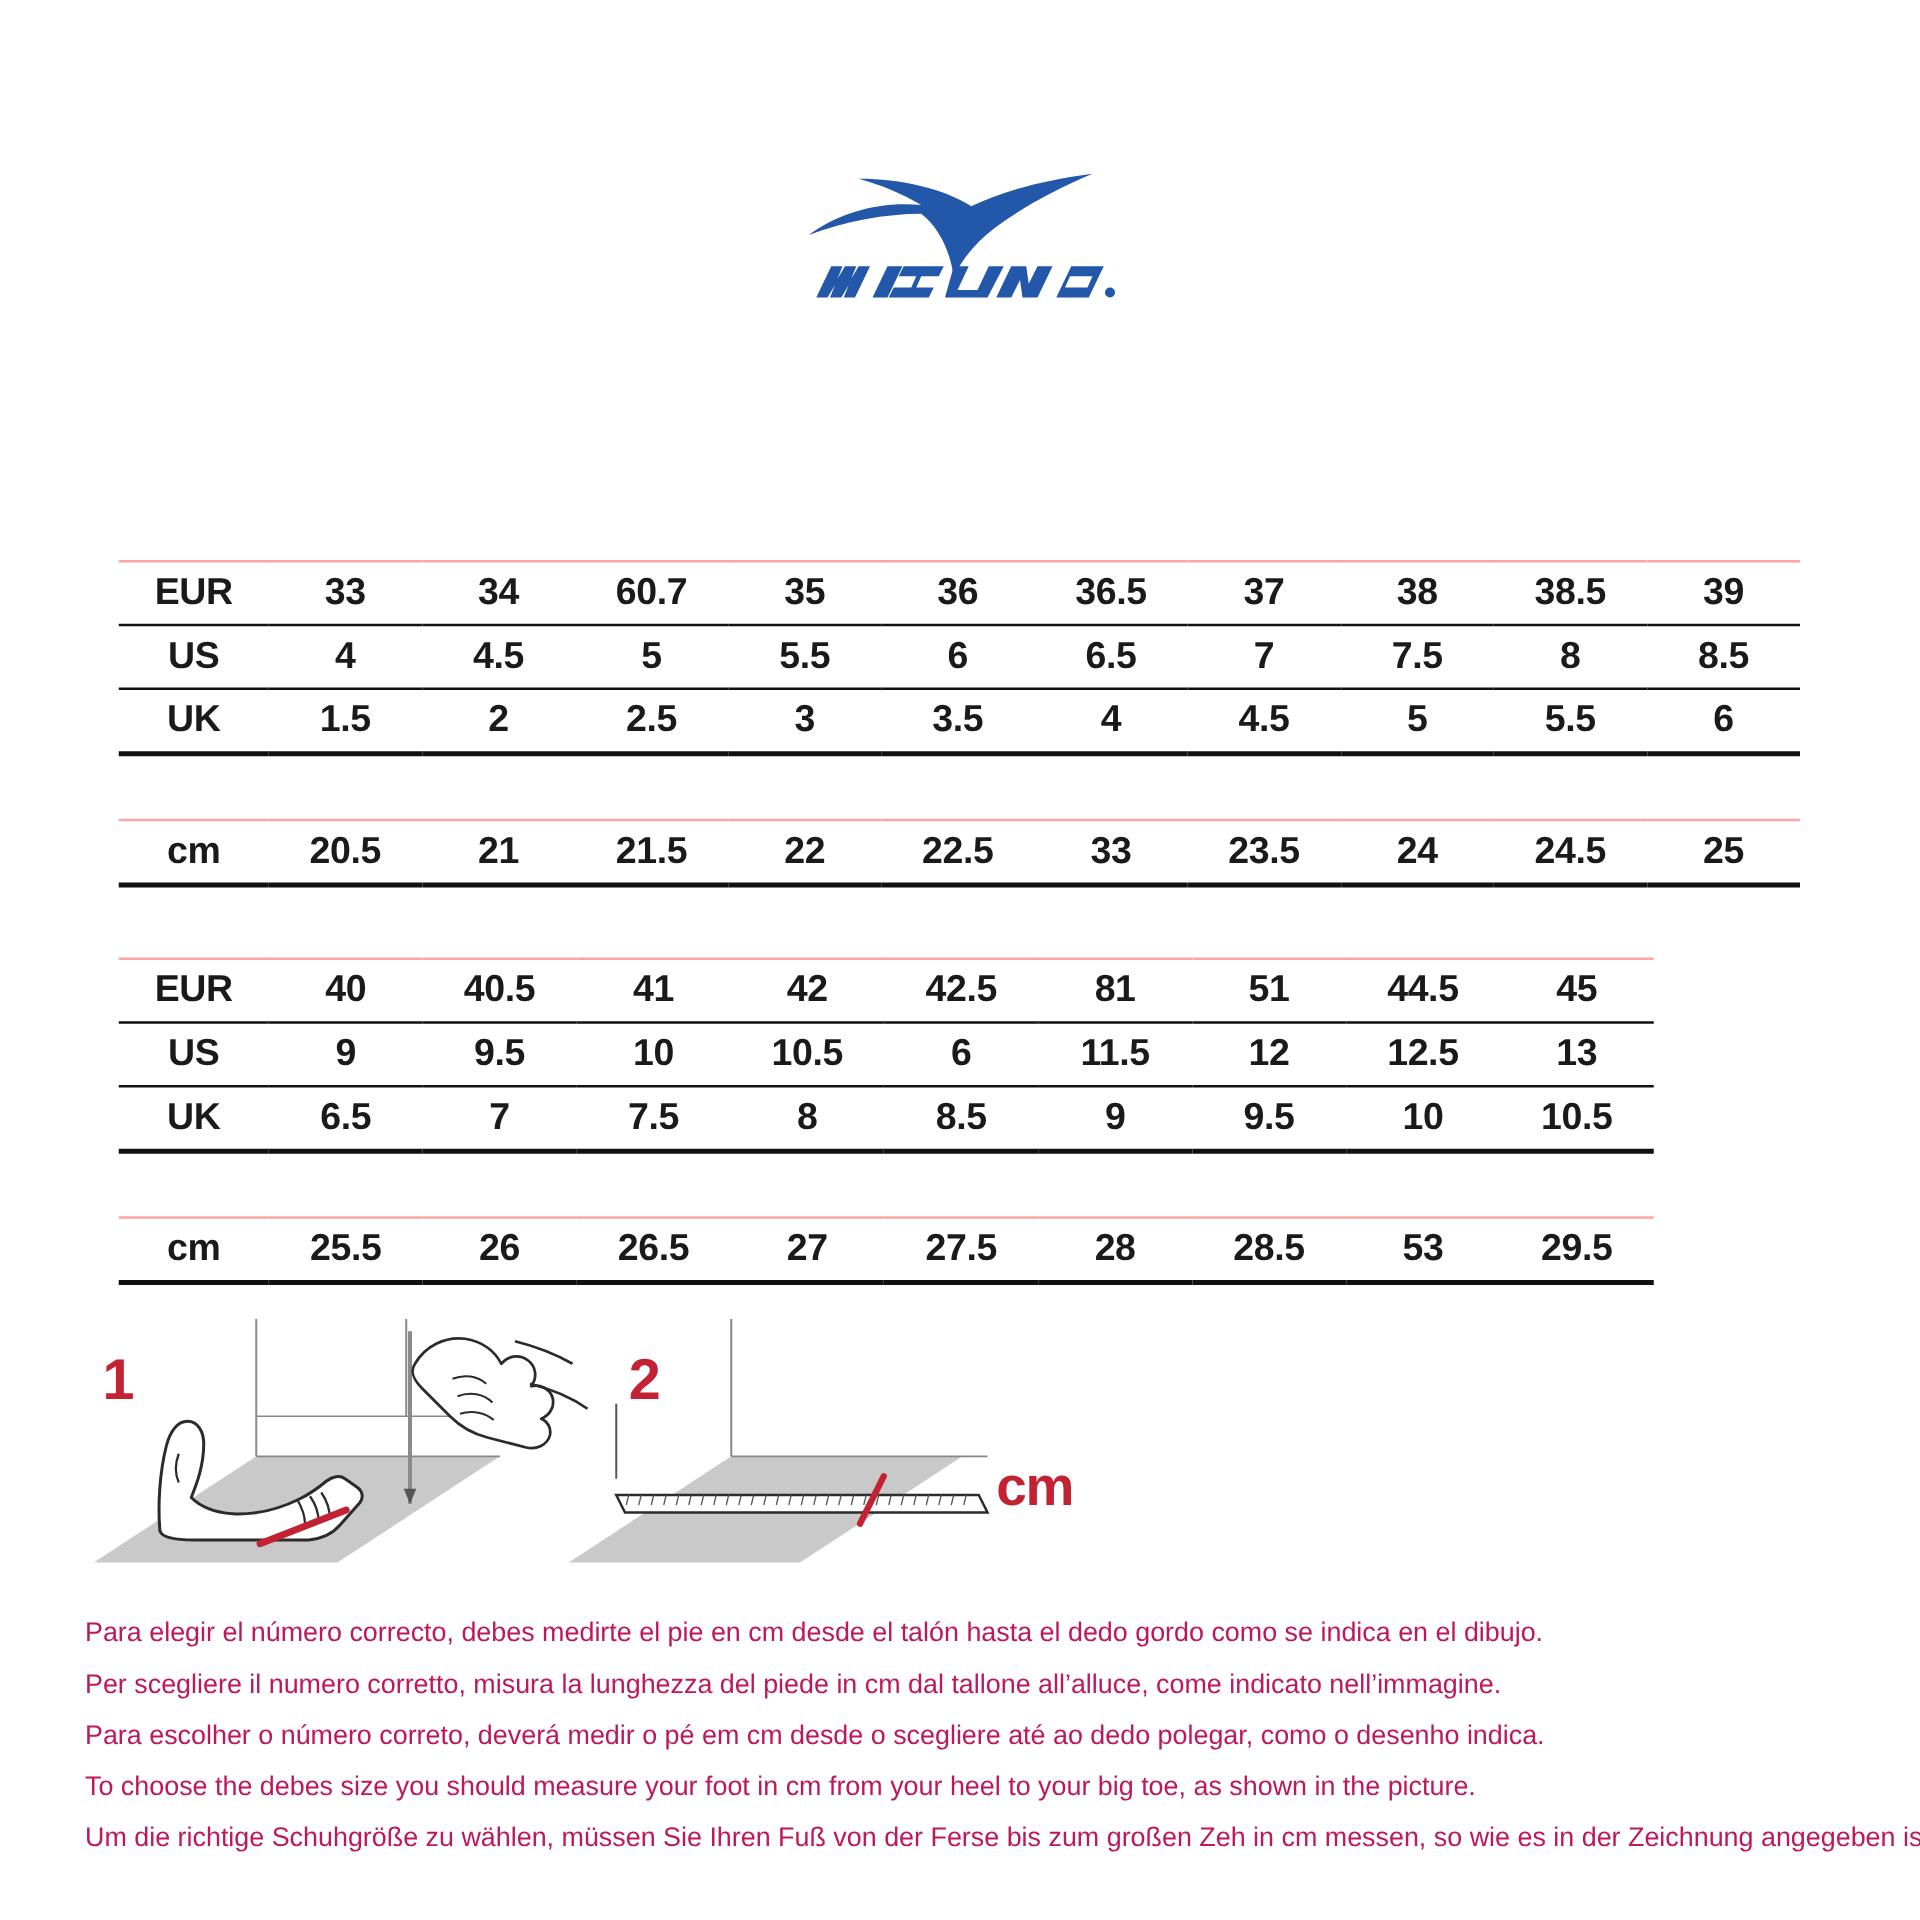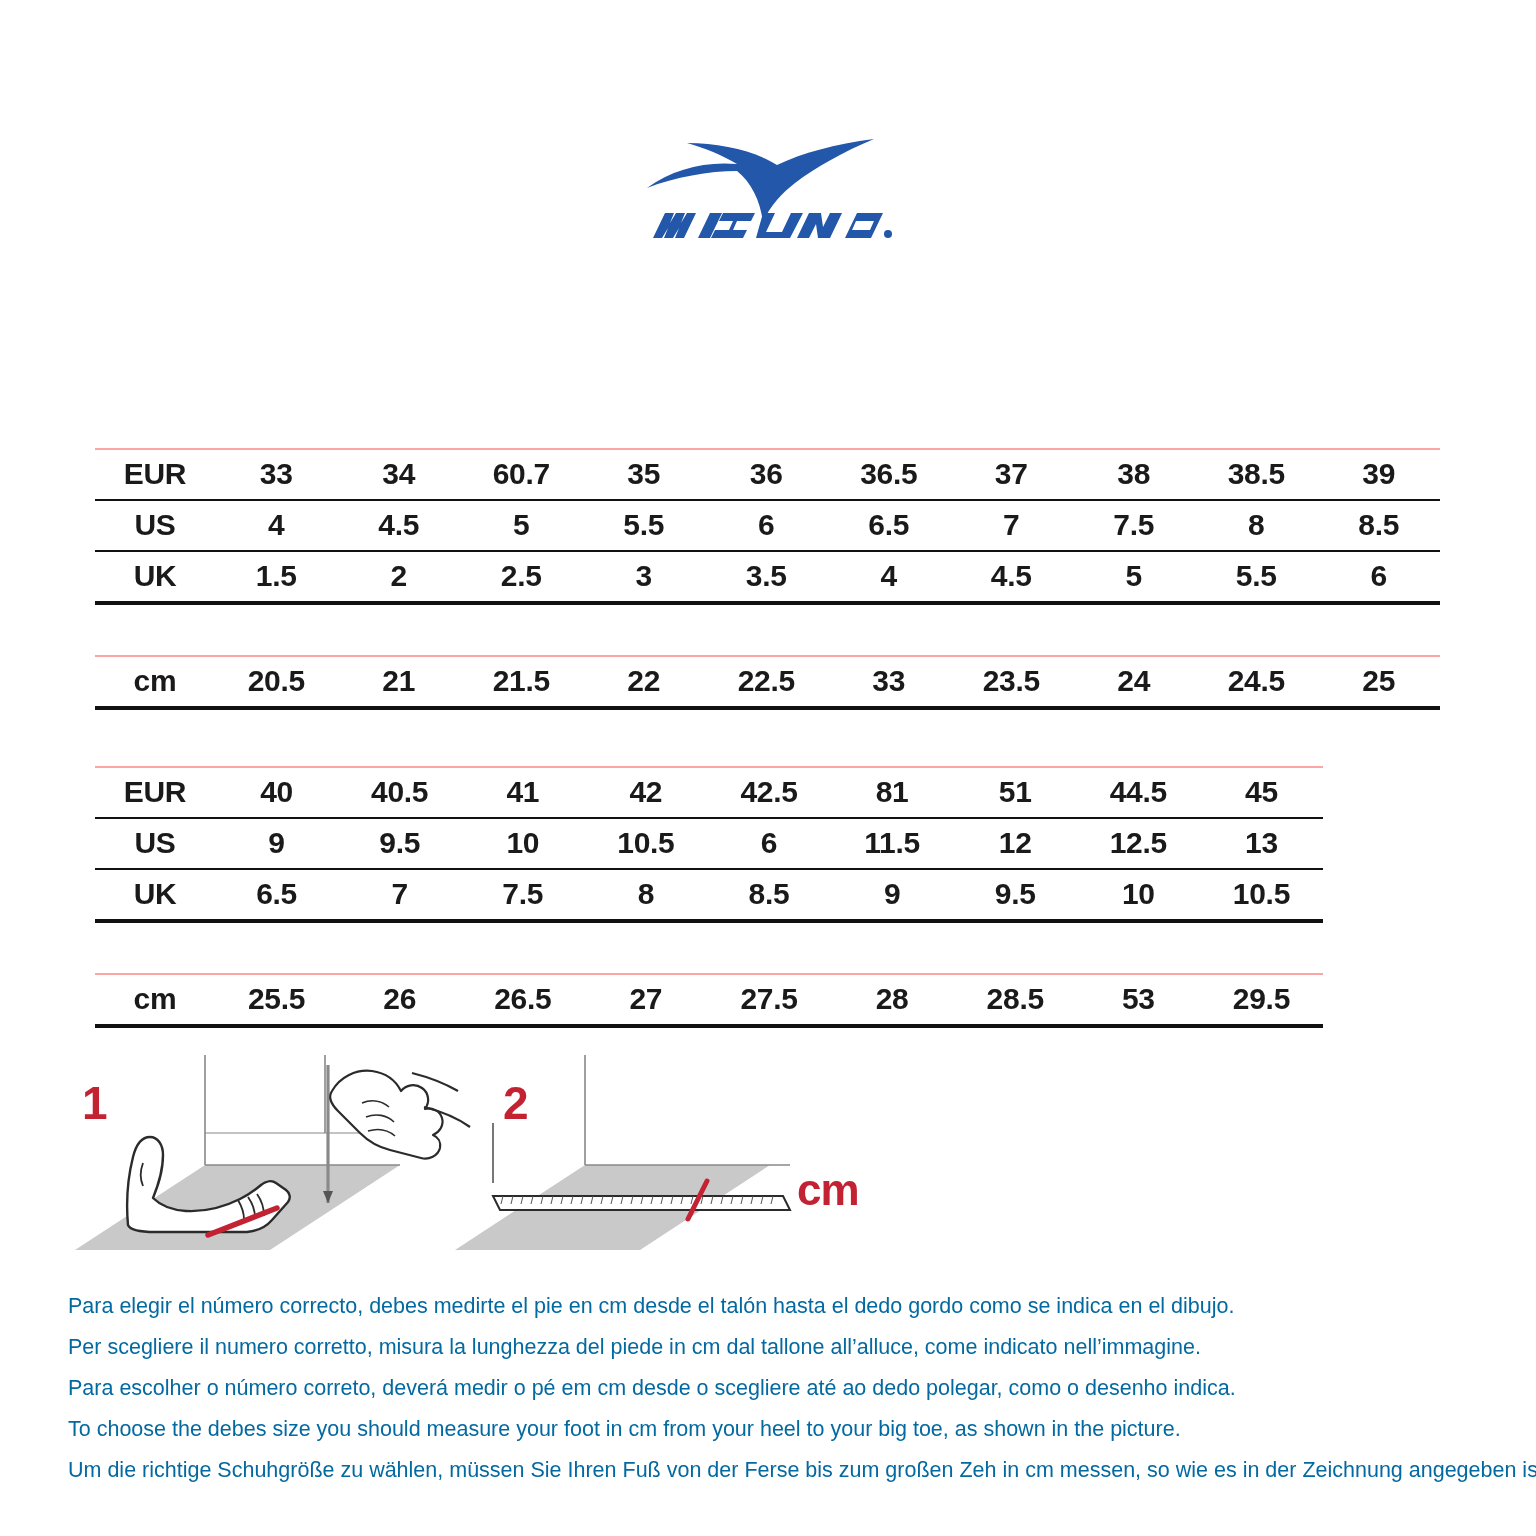--- a/index.html
+++ b/index.html
@@ -96,21 +96,21 @@
   .notes {
     position: absolute;
     left: 68px;
     top: 1292px;
     width: 1420px;
   }
   .notes p {
     margin: 0 0 12px 0;
     font-size: 21.5px;
     line-height: 1.35;
-    color: #0369a1;
+    color: #be185d;
     font-family: "Liberation Sans", sans-serif;
     white-space: nowrap;
   }
   .notes p:last-child { margin-bottom: 0; }
 </style>
 </head>
 <body>
 
 <div class="logo-block">
   <svg class="logo-svg" width="250" height="125" viewBox="0 0 250 125" aria-label="MIZUNO">

